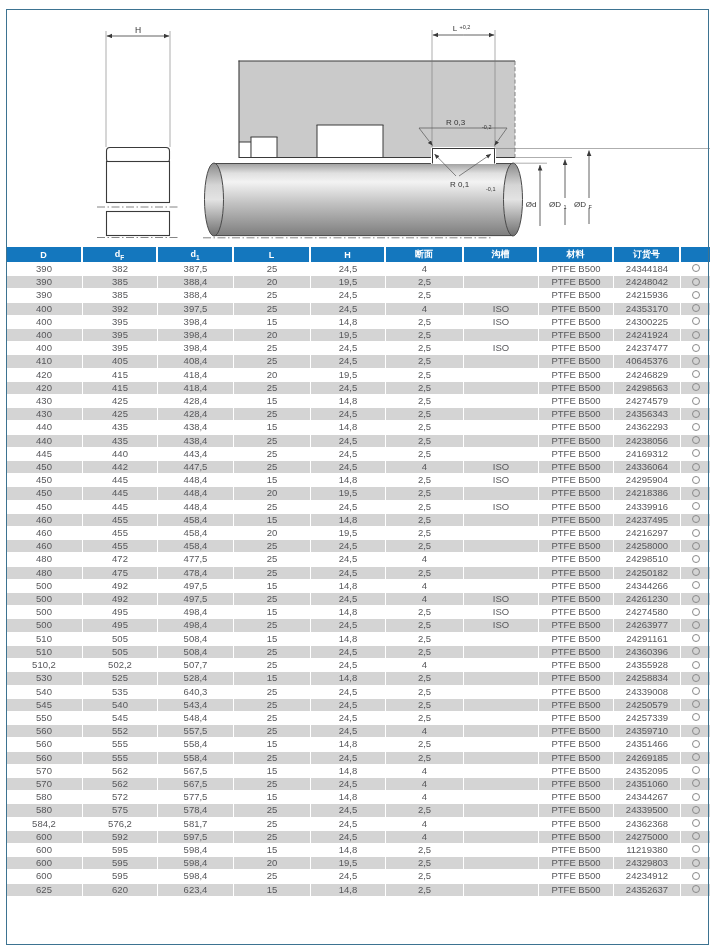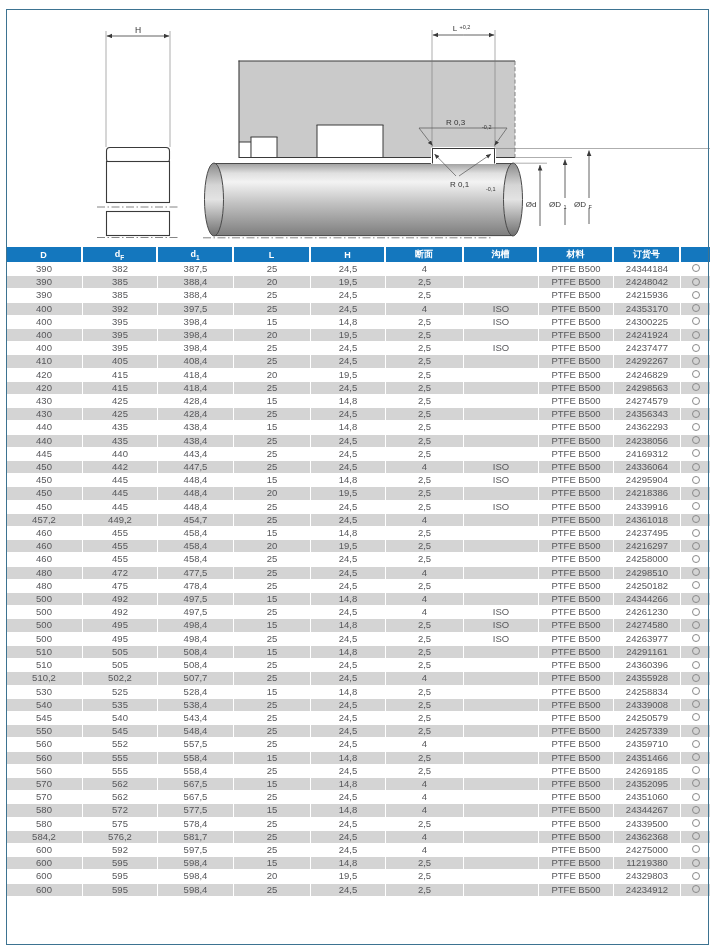--- a/index.html
+++ b/index.html
@@ -256,21 +256,21 @@
           </tr>
           <tr>
             <td>410</td>
             <td>405</td>
             <td>408,4</td>
             <td>25</td>
             <td>24,5</td>
             <td>2,5</td>
             <td></td>
             <td>PTFE B500</td>
-            <td>24292267</td>
+            <td>40645376</td>
             <td><span class="circ"></span></td>
           </tr>
           <tr>
             <td>420</td>
             <td>415</td>
             <td>418,4</td>
             <td>20</td>
             <td>19,5</td>
             <td>2,5</td>
             <td></td>
@@ -392,32 +392,20 @@
             <td>448,4</td>
             <td>25</td>
             <td>24,5</td>
             <td>2,5</td>
             <td>ISO</td>
             <td>PTFE B500</td>
             <td>24339916</td>
             <td><span class="circ"></span></td>
           </tr>
           <tr>
-            <td>457,2</td>
-            <td>449,2</td>
-            <td>454,7</td>
-            <td>25</td>
-            <td>24,5</td>
-            <td>4</td>
-            <td></td>
-            <td>PTFE B500</td>
-            <td>24361018</td>
-            <td><span class="circ"></span></td>
-          </tr>
-          <tr>
             <td>460</td>
             <td>455</td>
             <td>458,4</td>
             <td>15</td>
             <td>14,8</td>
             <td>2,5</td>
             <td></td>
             <td>PTFE B500</td>
             <td>24237495</td>
             <td><span class="circ"></span></td>
@@ -562,21 +550,21 @@
             <td>14,8</td>
             <td>2,5</td>
             <td></td>
             <td>PTFE B500</td>
             <td>24258834</td>
             <td><span class="circ"></span></td>
           </tr>
           <tr>
             <td>540</td>
             <td>535</td>
-            <td>538,4</td>
+            <td>640,3</td>
             <td>25</td>
             <td>24,5</td>
             <td>2,5</td>
             <td></td>
             <td>PTFE B500</td>
             <td>24339008</td>
             <td><span class="circ"></span></td>
           </tr>
           <tr>
             <td>545</td>
@@ -739,18 +727,30 @@
             <td>595</td>
             <td>598,4</td>
             <td>25</td>
             <td>24,5</td>
             <td>2,5</td>
             <td></td>
             <td>PTFE B500</td>
             <td>24234912</td>
             <td><span class="circ"></span></td>
           </tr>
+          <tr>
+            <td>625</td>
+            <td>620</td>
+            <td>623,4</td>
+            <td>15</td>
+            <td>14,8</td>
+            <td>2,5</td>
+            <td></td>
+            <td>PTFE B500</td>
+            <td>24352637</td>
+            <td><span class="circ"></span></td>
+          </tr>
         </tbody>
     </table>
   </div>
 
   <div class="frame"></div>
 </div>
 
 </body></html>

